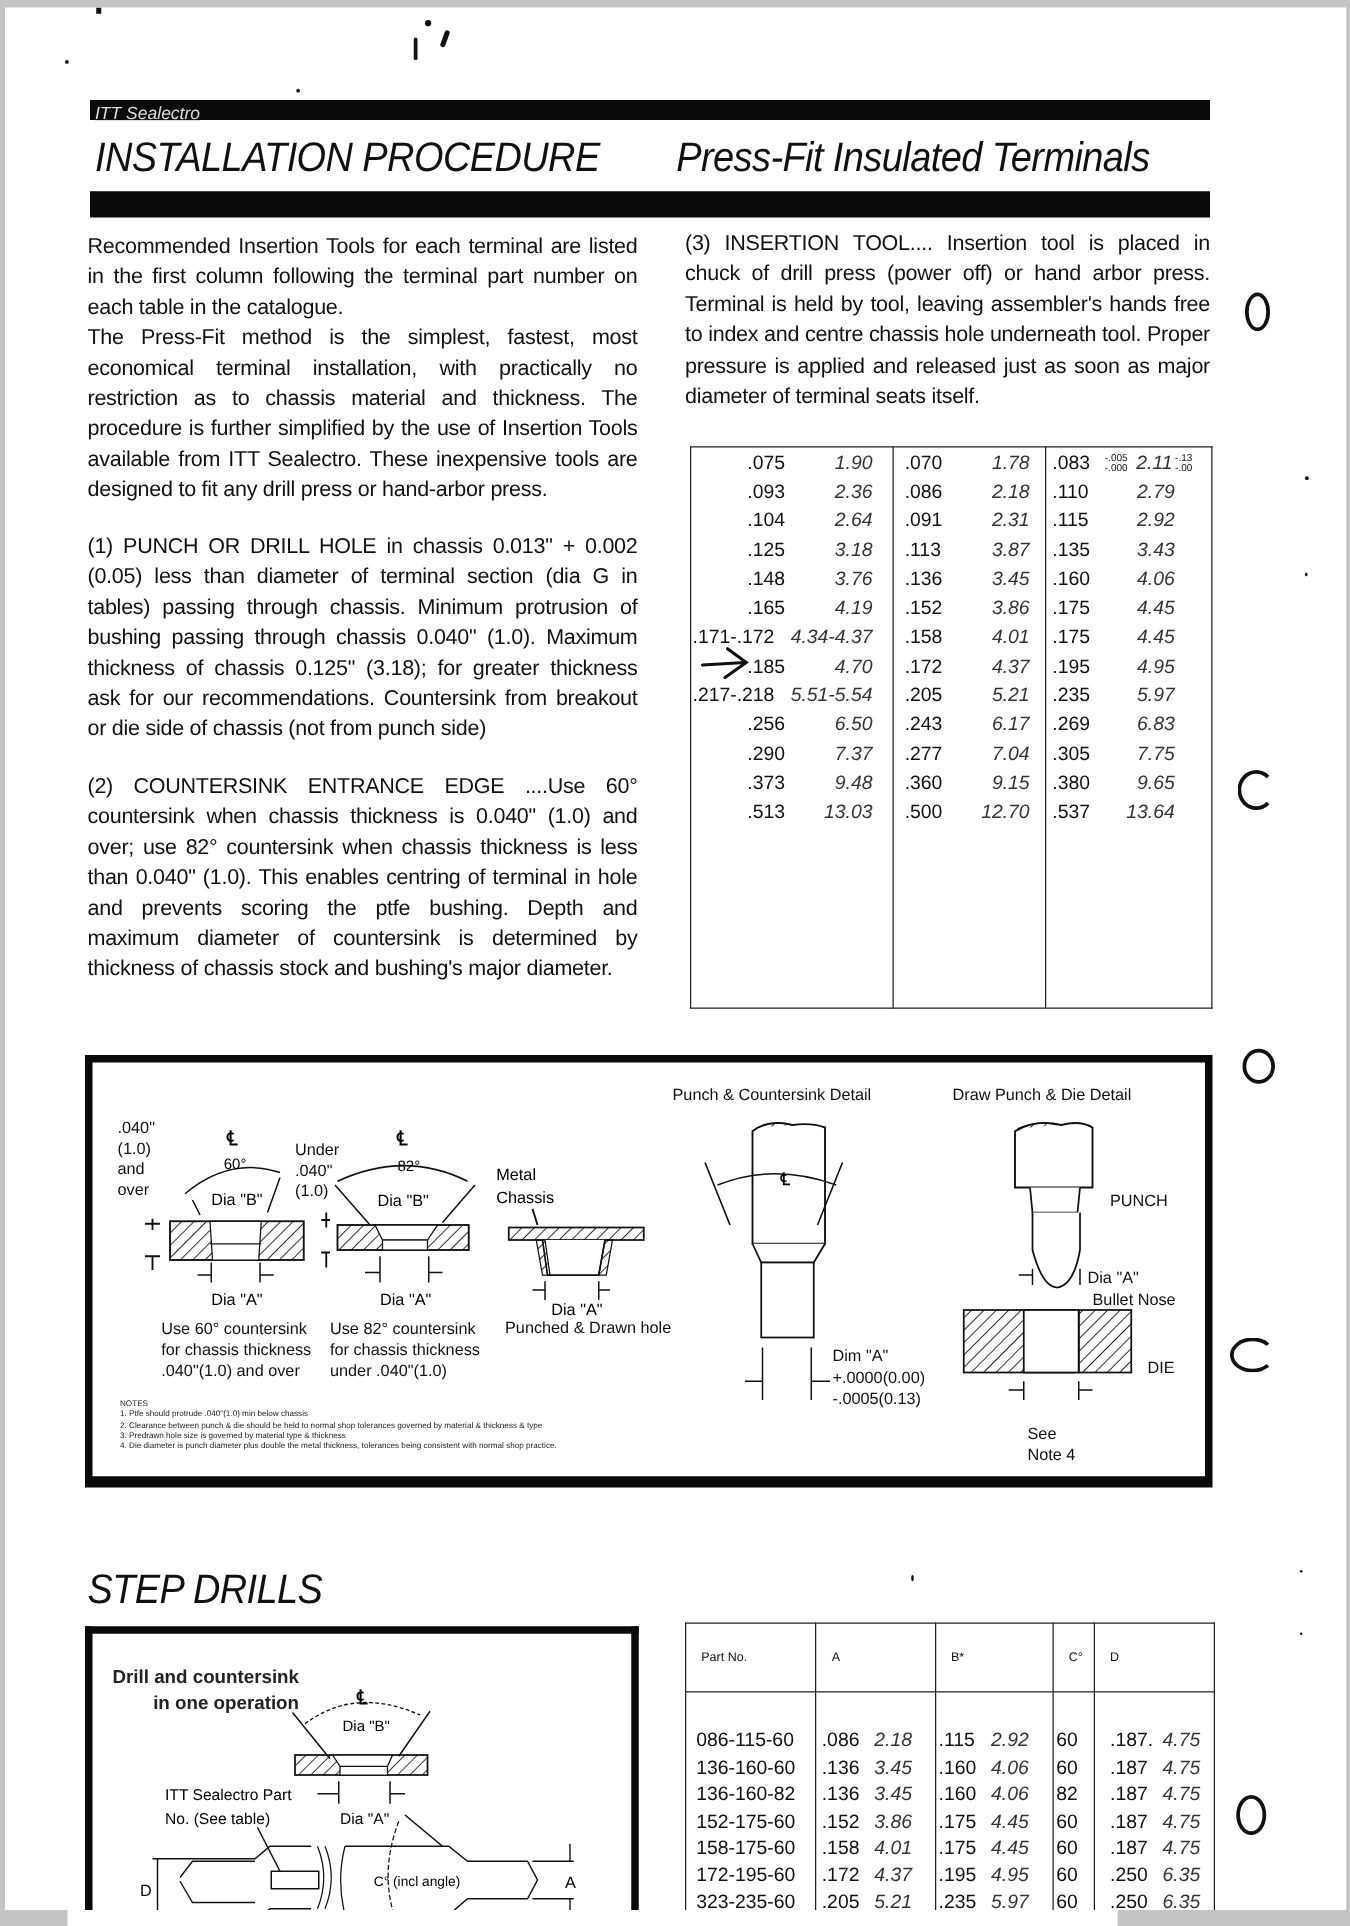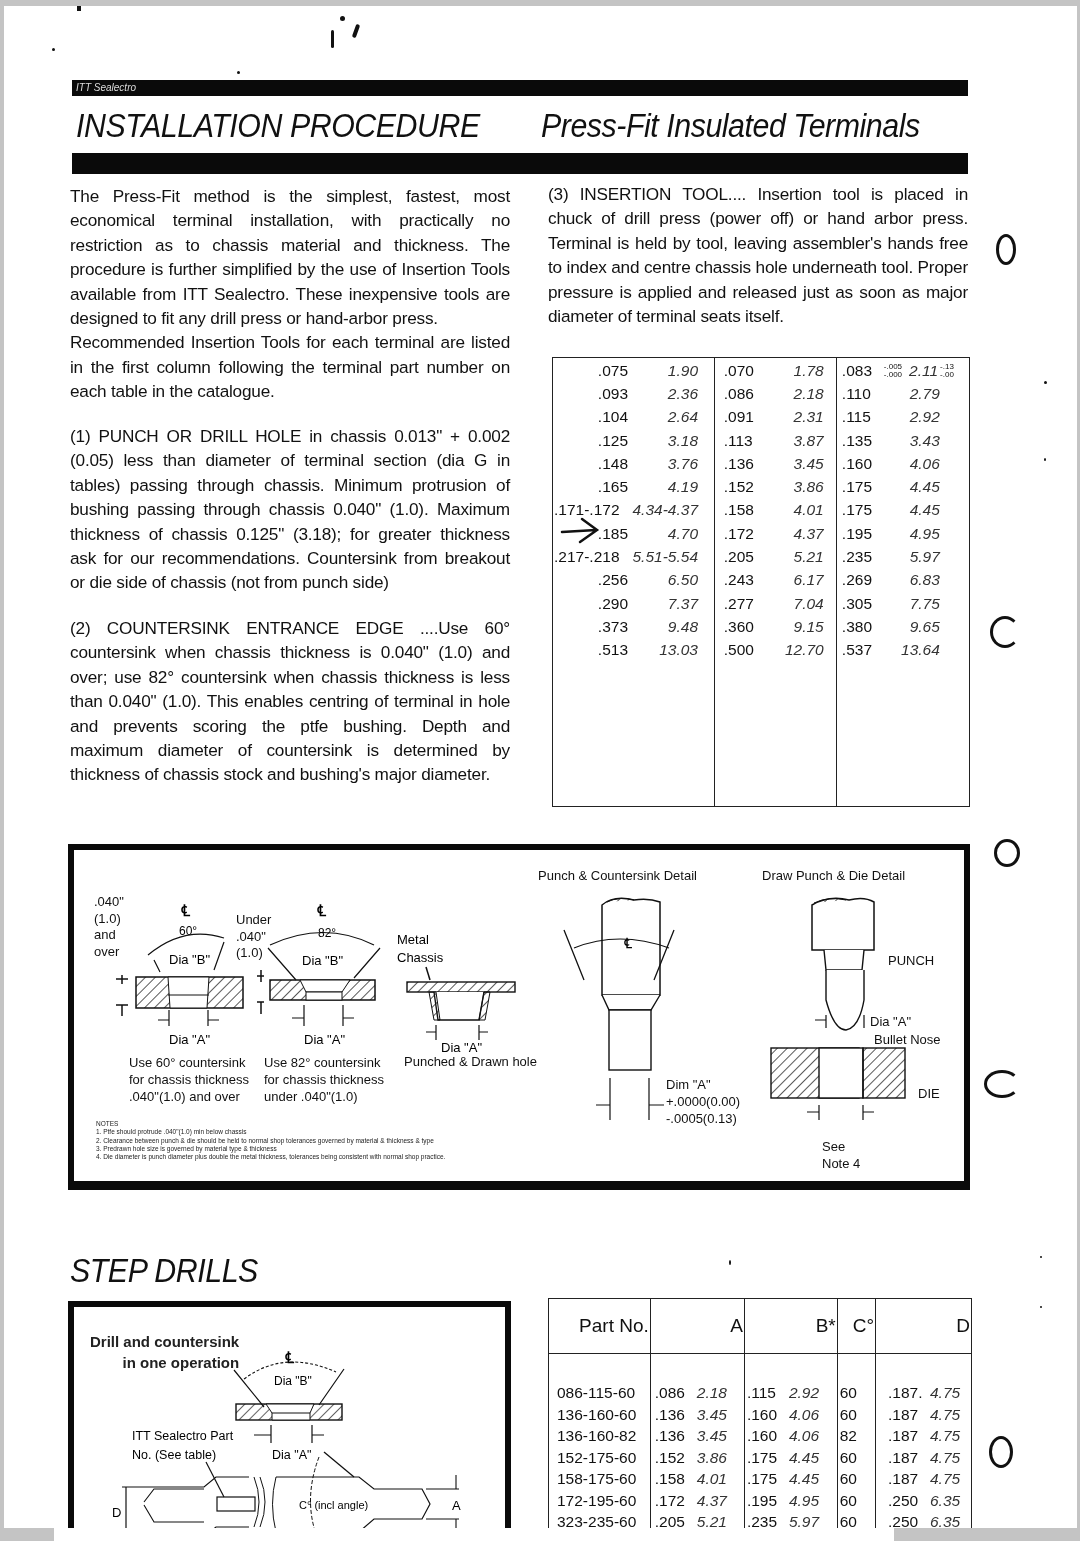--- a/index.html
+++ b/index.html
@@ -14,21 +14,21 @@
     background: #fff; overflow: hidden;
   }
   .top-tick { position: absolute; left: 73px; top: 0; width: 4px; height: 5px; background: #111; }
   .bottom-strip { position: absolute; left: 0; top: 1528px; width: 1080px; height: 13px; background: #c4c4c4; }
   .bottom-white { position: absolute; left: 54px; top: 1528px; width: 840px; height: 13px; background: #fff; }
 
   .speck { position: absolute; background: #111; border-radius: 50%; }
 
   .bar { position: absolute; background: #0a0a0a; }
   .bar-top { left: 68px; top: 74px; width: 896px; height: 16px; }
-  .bar-top .brand { position: absolute; left: 4px; top: 2px; font-size: 10px; color: #ddd; font-style: italic; }
+  .bar-top .brand { position: absolute; left: 4px; top: 2px; font-size: 14px; color: #ddd; font-style: italic; text-decoration: underline; }
   .bar-mid { left: 68px; top: 147px; width: 896px; height: 21px; }
 
   .title-left, .title-right {
     position: absolute; top: 101px; font-size: 33px; font-style: italic; letter-spacing: -0.5px;
     white-space: nowrap; transform: scaleX(0.92); transform-origin: left top;
   }
   .title-left { left: 72px; }
   .title-right { left: 537px; }
 
   .para {
@@ -68,21 +68,21 @@
     transform: scaleX(0.92); transform-origin: left top;
   }
   .step-box {
     position: absolute; left: 64px; top: 1295px; width: 443px; height: 240px;
     border: 6px solid #0a0a0a; border-bottom: none; box-sizing: border-box; text-align: right;
   }
   .step-box .heading { position: absolute; left: 16px; top: 24px; font-size: 15px; font-weight: bold; line-height: 21px; color: #222; }
 
   .drill-table { position: absolute; left: 544px; top: 1292px; width: 424px; }
   .drill-table td, .drill-table th { border: 1.5px solid #222; }
-  .drill-table th { font-weight: normal; font-size: 19px; height: 52px; text-align: right; padding-left: 12px; }
+  .drill-table th { font-weight: normal; font-size: 10px; height: 52px; text-align: left; padding-left: 12px; }
   .drill-table td { vertical-align: top; padding-top: 30px; height: 210px; font-size: 15.5px; }
   .drow { height: 21.5px; display: flex; white-space: nowrap; align-items: flex-start; }
   .drow .i { width: 42px; } .drow .m { font-style: italic; color: #333; width: 40px; }
 
   .hole { position: absolute; border: 3.5px solid #111; border-radius: 50%; background: #fff; }
   svg text { font-family: "Liberation Sans", sans-serif; }
 </style>
 </head>
 <body>
 
@@ -107,22 +107,22 @@
   <div class="hole" style="left:985px;top:1430px;width:18px;height:26px;"></div>
 
   <div class="bar bar-top">
     <span class="brand">ITT Sealectro</span>
   </div>
   <div class="title-left">INSTALLATION PROCEDURE</div>
   <div class="title-right">Press-Fit Insulated Terminals</div>
   <div class="bar bar-mid"></div>
 
   <div class="para c-left" style="top:178px;">
+    <p>Recommended Insertion Tools for each terminal are listed in the first column following the terminal part number on each table in the catalogue.</p>
     <p>The Press-Fit method is the simplest, fastest, most economical terminal installation, with practically no restriction as to chassis material and thickness. The procedure is further simplified by the use of Insertion Tools available from ITT Sealectro. These inexpensive tools are designed to fit any drill press or hand-arbor press.</p>
-    <p>Recommended Insertion Tools for each terminal are listed in the first column following the terminal part number on each table in the catalogue.</p>
   </div>
   <div class="para c-left" style="top:418px;">(1) PUNCH OR DRILL HOLE in chassis 0.013" + 0.002 (0.05) less than diameter of terminal section (dia G in tables) passing through chassis. Minimum protrusion of bushing passing through chassis 0.040" (1.0). Maximum thickness of chassis 0.125" (3.18); for greater thickness ask for our recommendations. Countersink from breakout or die side of chassis (not from punch side)</div>
   <div class="para c-left" style="top:610px;">(2) COUNTERSINK ENTRANCE EDGE ....Use 60° countersink when chassis thickness is 0.040" (1.0) and over; use 82° countersink when chassis thickness is less than 0.040" (1.0). This enables centring of terminal in hole and prevents scoring the ptfe bushing. Depth and maximum diameter of countersink is determined by thickness of chassis stock and bushing's major diameter.</div>
 
   <div class="para c-right" style="top:176px;">(3) INSERTION TOOL.... Insertion tool is placed in chuck of drill press (power off) or hand arbor press. Terminal is held by tool, leaving assembler's hands free to index and centre chassis hole underneath tool. Proper pressure is applied and released just as soon as major diameter of terminal seats itself.</div>
 
   <table class="spec-table">
     <tbody>
     <tr>
       <td class="body-cell c1" id="col-g">

